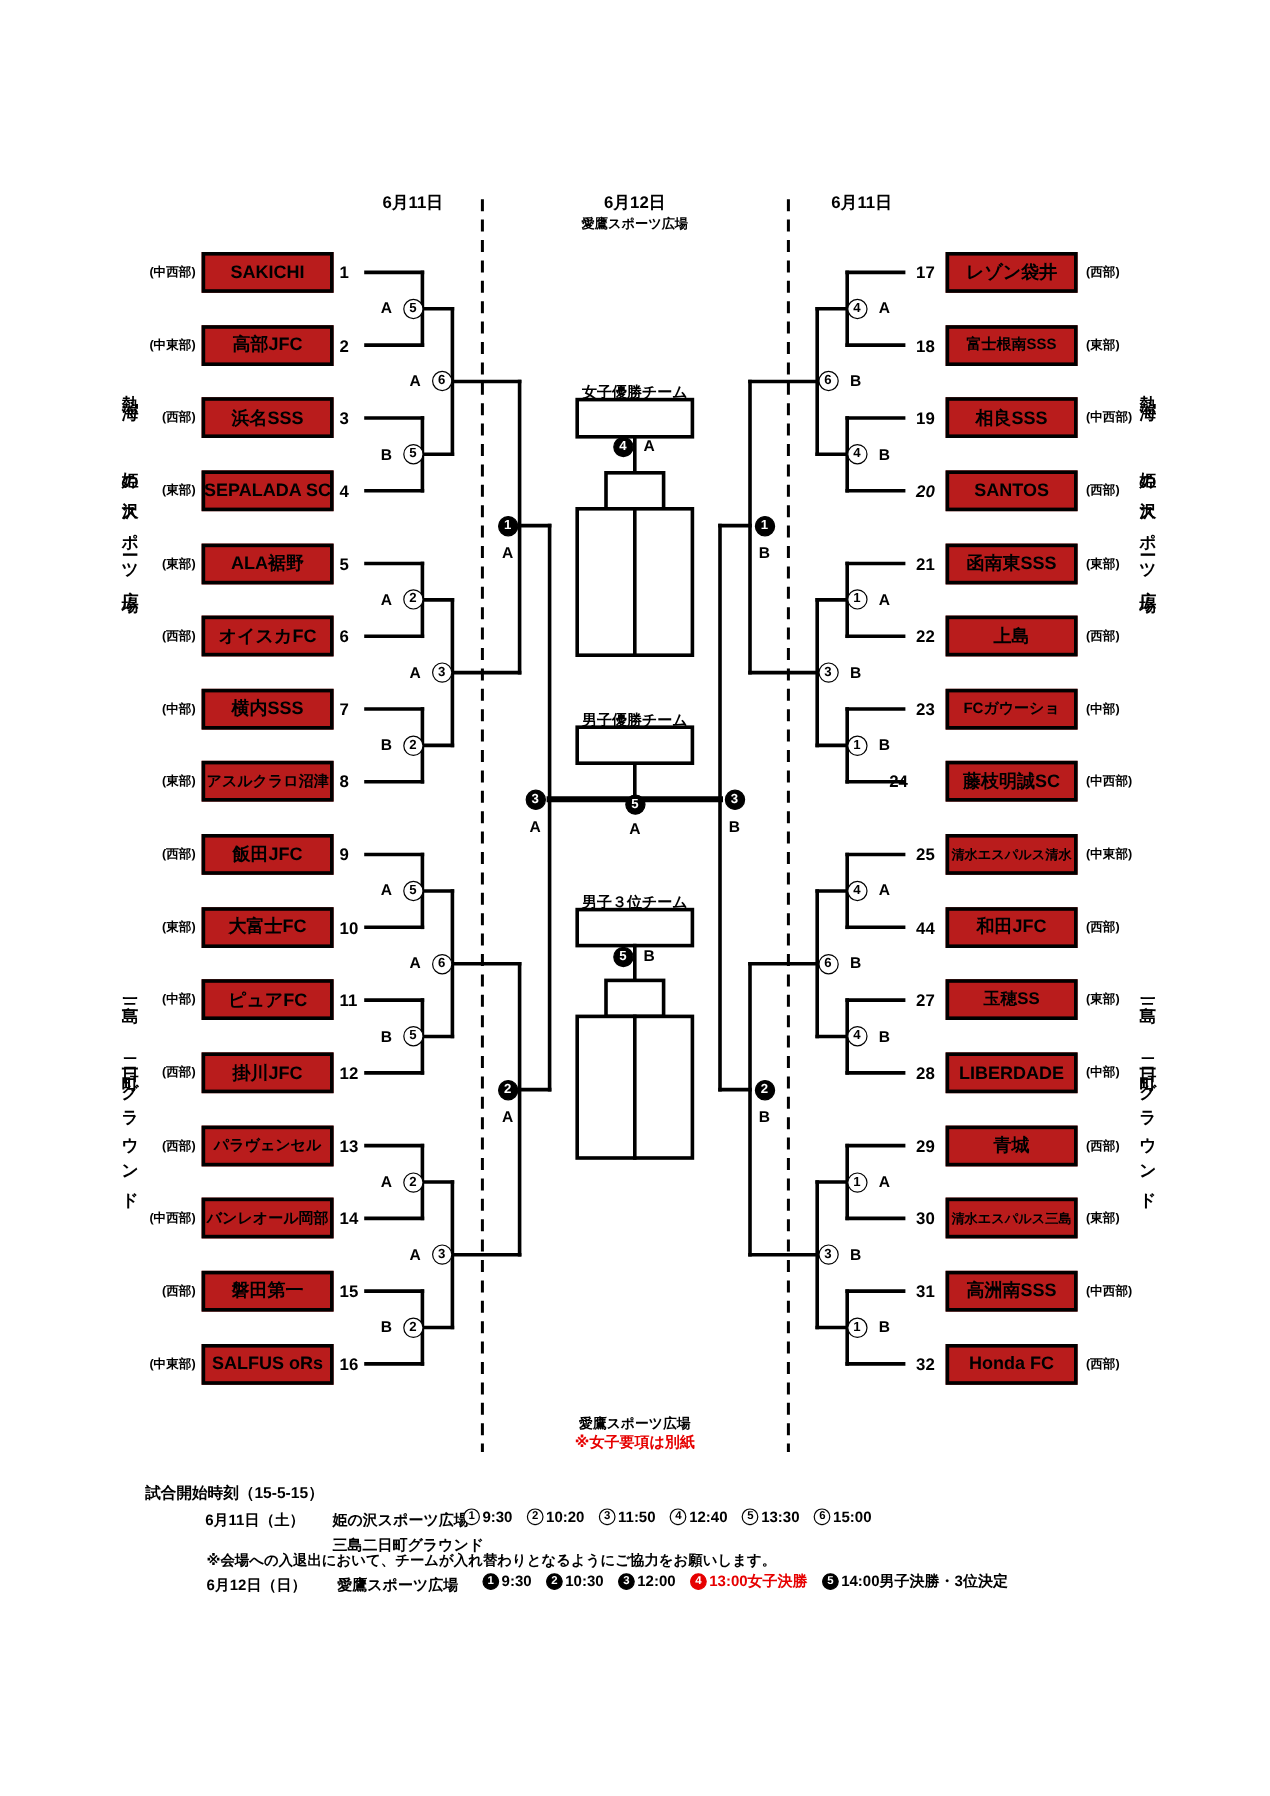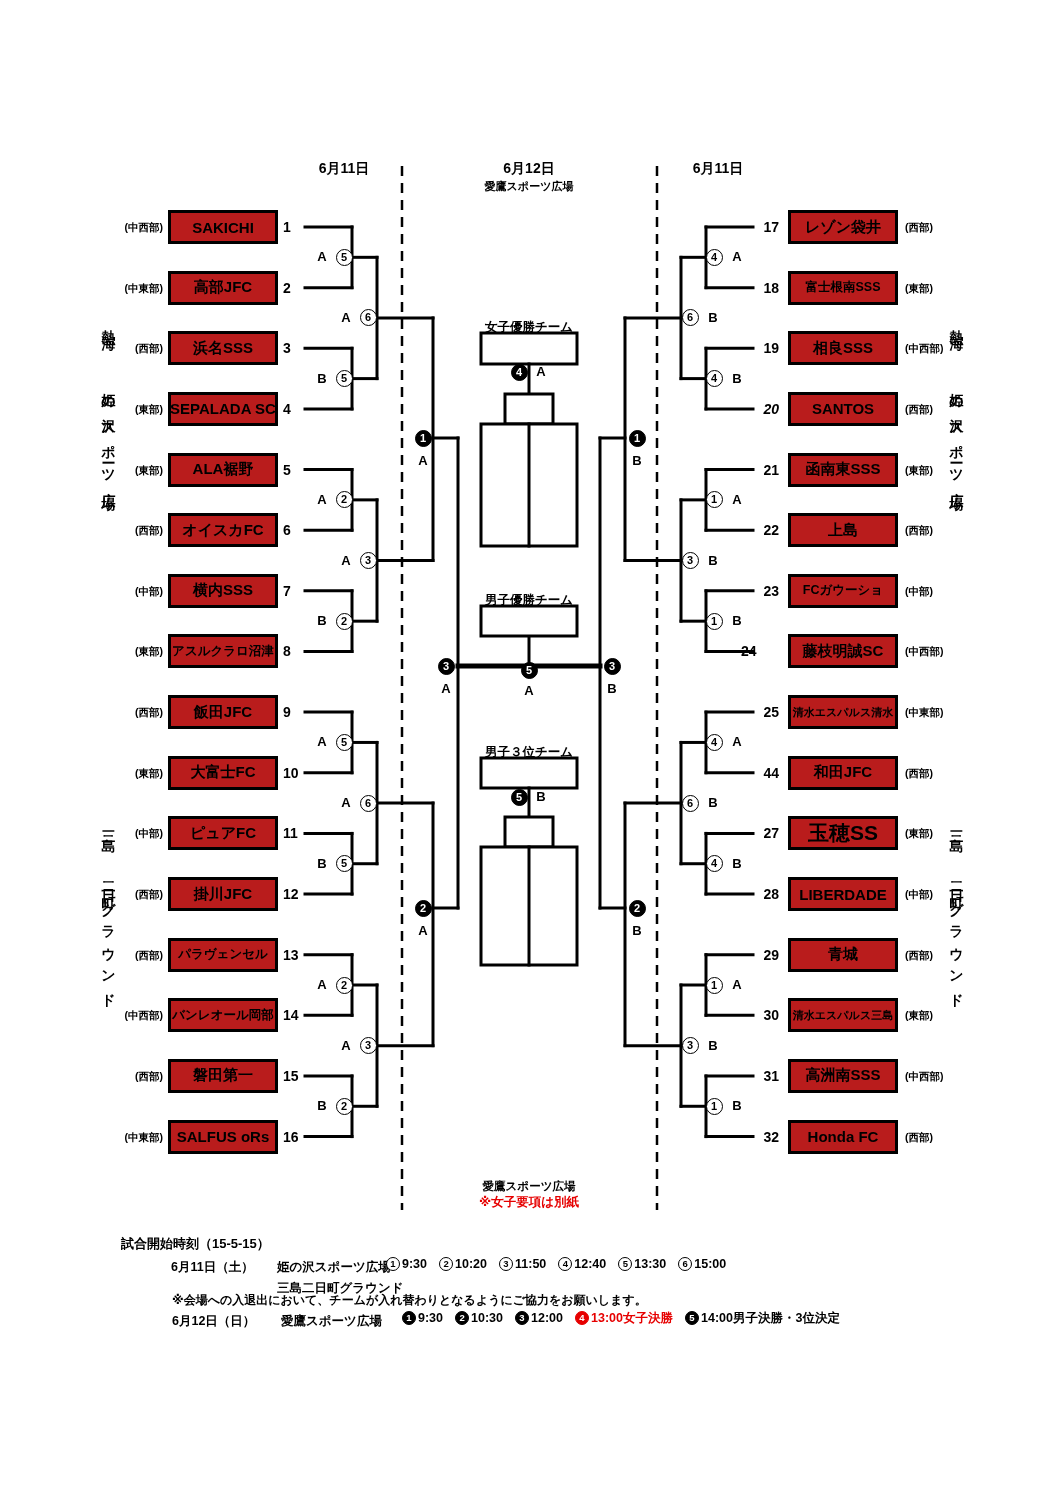--- a/index.html
+++ b/index.html
@@ -372,21 +372,21 @@
       <span style="font-size: 11px;">清水エスパルス清水</span>
     </div>
     <div class="seed" style="left: 741px; top: 703.12px; width: 38px; text-align: right;">25</div>
     <div class="reg" style="left: 905px; top: 705.12px; width: 70px; text-align: left;">(中東部)</div>
     <div class="tbox" style="left: 788px; top: 755.76px;">
       <span style="font-size: 15px;">和田JFC</span>
     </div>
     <div class="seed" style="left: 741px; top: 763.76px; width: 38px; text-align: right;">44</div>
     <div class="reg" style="left: 905px; top: 765.76px; width: 70px; text-align: left;">(西部)</div>
     <div class="tbox" style="left: 788px; top: 816.4px;">
-      <span style="font-size: 21px;">玉穂SS</span>
+      <span style="font-size: 14px;">玉穂SS</span>
     </div>
     <div class="seed" style="left: 741px; top: 824.4px; width: 38px; text-align: right;">27</div>
     <div class="reg" style="left: 905px; top: 826.4px; width: 70px; text-align: left;">(東部)</div>
     <div class="tbox" style="left: 788px; top: 877.04px;">
       <span style="font-size: 15px;">LIBERDADE</span>
     </div>
     <div class="seed" style="left: 741px; top: 885.04px; width: 38px; text-align: right;">28</div>
     <div class="reg" style="left: 905px; top: 887.04px; width: 70px; text-align: left;">(中部)</div>
     <div class="tbox" style="left: 788px; top: 937.68px;">
       <span style="font-size: 15px;">青城</span>

